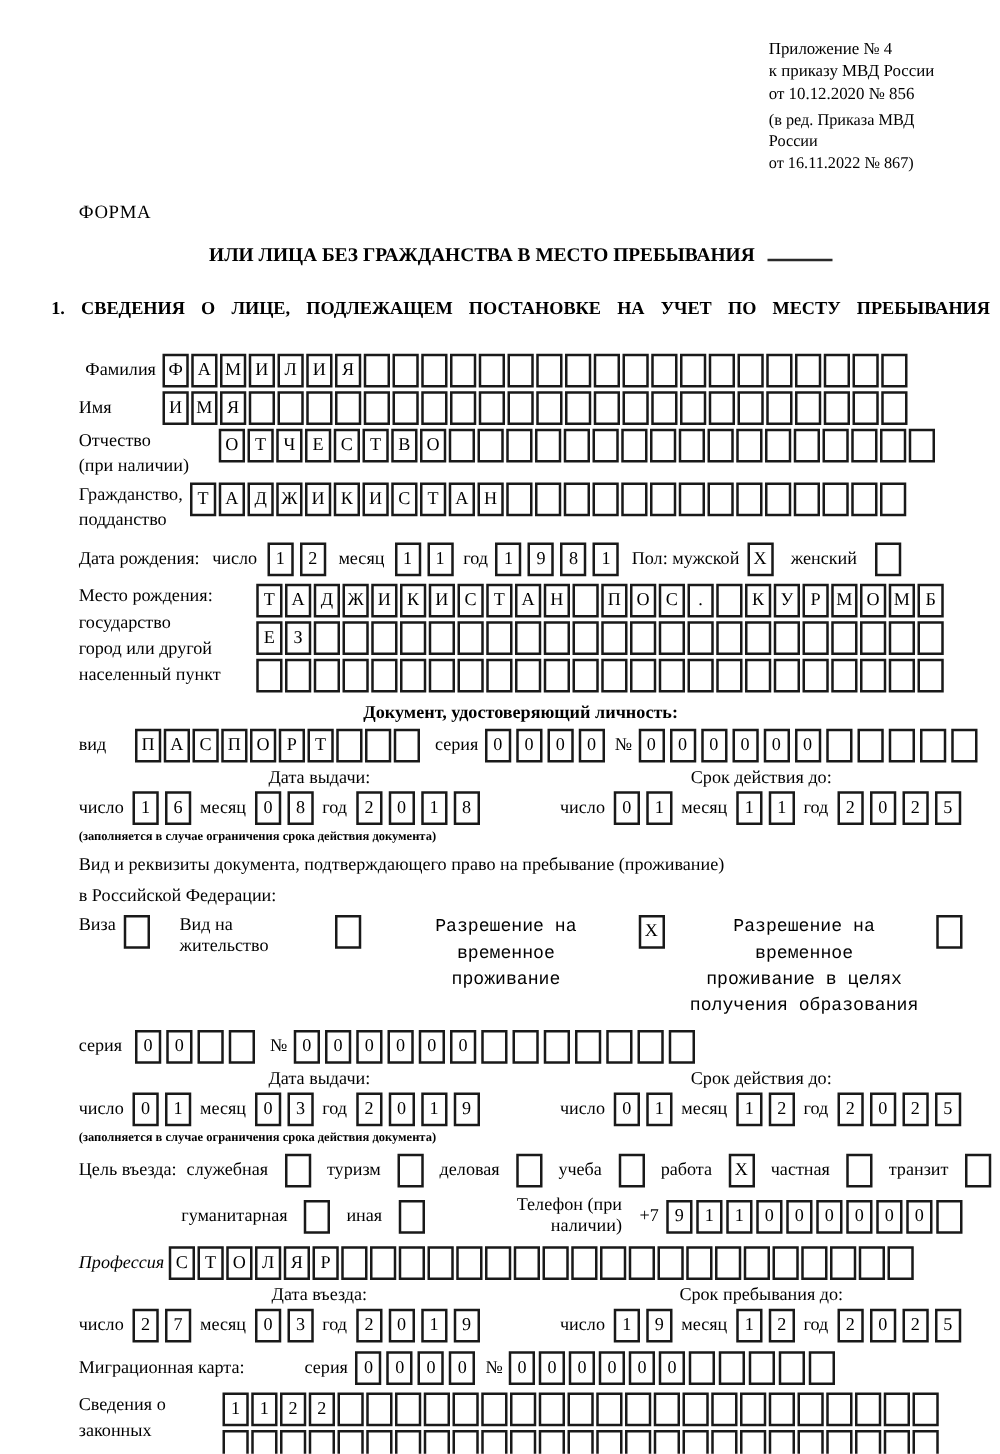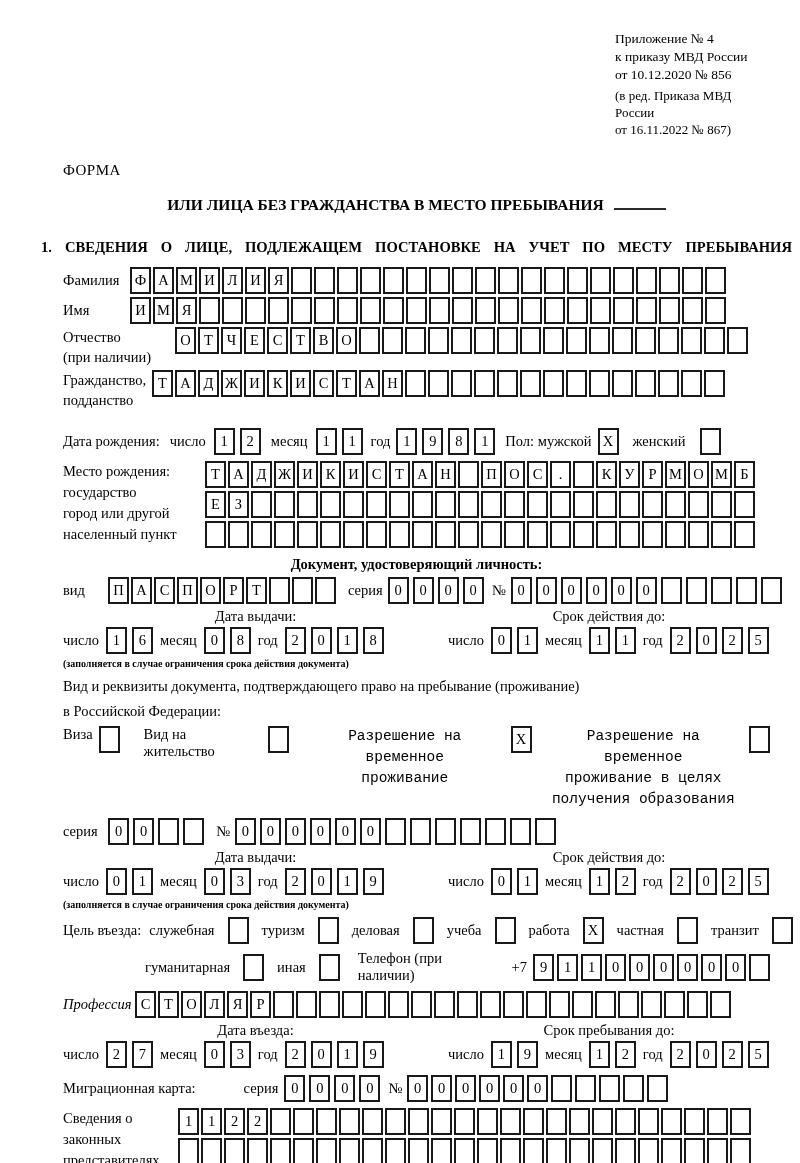--- a/index.html
+++ b/index.html
@@ -16,21 +16,21 @@
   .forma{margin-top:24px;text-align:left;padding-right:10px;font-weight:normal;font-size:15px;letter-spacing:.5px;}
 
   .title{margin-top:14px;text-align:center;font-weight:bold;font-size:15.5px;line-height:24px;}
   .tline{display:inline-block;width:52px;border-bottom:2.5px solid #2a2a2a;height:13px;margin-left:10px;}
 
   .sect{margin:22px -22px 0 -22px;font-weight:bold;font-size:14.6px;text-align:justify;text-align-last:justify;}
 
   
   .frow{display:flex;align-items:center;margin:0 0 3px 0;}
   .frow.top{align-items:flex-start;}
-  .mt{margin-top:11px;}
+  .mt{margin-top:27px;text-align:center;}
   .lbl{flex:none;}
   .two div{line-height:20px;}
   .multi div{line-height:21px;}
   .w67{width:67px;}
   .w89{width:89px;}
   .w112{width:112px;}
   .w142{width:142px;}
   .w115{width:115px;}
   .w72{width:72px;font-style:italic;}
   .w45{width:45px;}
@@ -58,21 +58,21 @@
   .dh2{flex:1;text-align:center;}
   .daterow{display:flex;align-items:center;margin-top:1px;}
   .dleft{width:385px;display:flex;align-items:center;gap:7px;}
   .dright{display:flex;align-items:center;gap:7px;}
   .note{font-size:10px;text-align:left;padding-right:22px;line-height:16px;margin:2px 0 3px 0;font-weight:bold;}
 
   .introline{line-height:22px;margin-top:3px;}
   .optrow{display:flex;align-items:flex-start;margin-top:4px;}
   .optcol{text-align:center;line-height:21px;font-family:Liberation Mono, monospace;}
   .checkgroup{display:flex;align-items:center;gap:13px;flex:none;}
-  .ind82{padding-left:82px;}
+  .ind82{padding-left:82px;text-align:right;}
 </style>
 </head>
 <body>
 
 <div class="page">
 
   <div class="annex">
     <div>Приложение № 4</div>
     <div>к приказу МВД России</div>
     <div>от 10.12.2020 № 856</div>
@@ -215,21 +215,21 @@
         <span class="cell"></span>
         <span class="cell"></span>
         <span class="cell"></span>
         <span class="cell"></span>
         <span class="cell"></span>
         <span class="cell"></span>
         <span class="cell"></span>
       </div>
   </div>
 
-  <div class="frow" style="margin-top:18px;text-align:right;">
+  <div class="frow" style="margin-top:8px;text-align:right;">
     <span class="lbl">Дата рождения:</span>
     <span class="ml10">число</span>
     <div class="dgroup ml8">
         <span class="cell">1</span>
         <span class="cell">2</span>
       </div>
     <span class="ml10">месяц</span>
     <div class="dgroup ml8">
         <span class="cell">1</span>
         <span class="cell">1</span>

